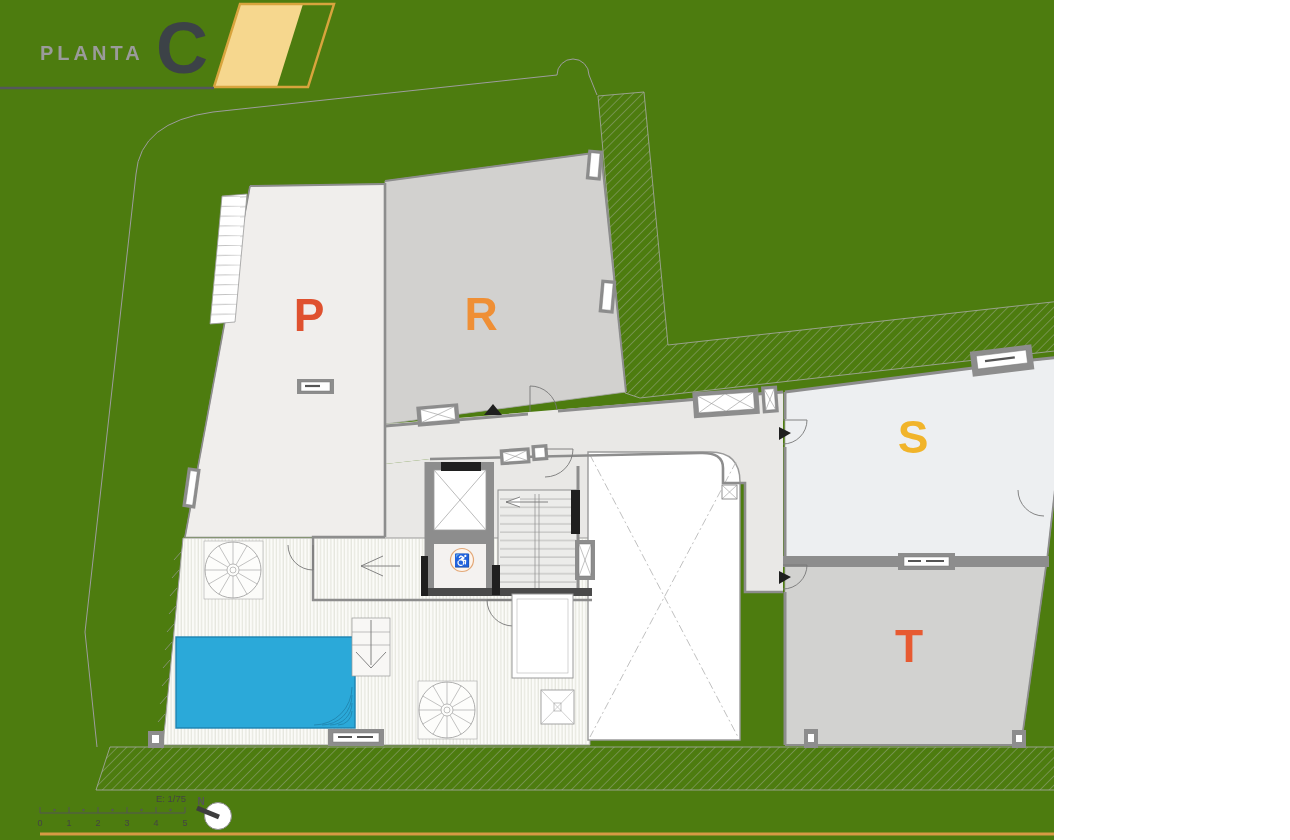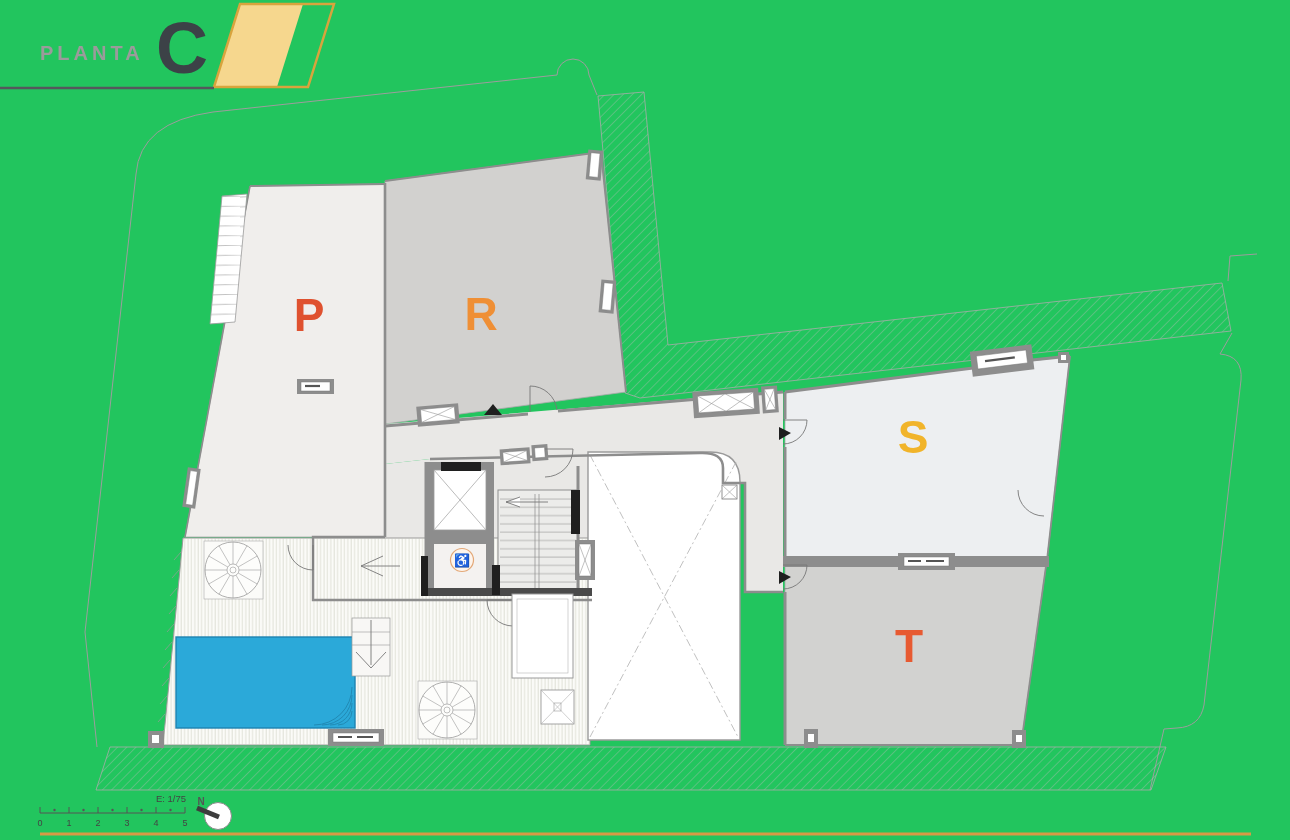--- a/index.html
+++ b/index.html
@@ -1,16 +1,16 @@
 <!DOCTYPE html>
 <html><head>
 <meta charset="utf-8">
 <style>
   html,body{margin:0;padding:0;background:#ffffff;}
-  .stage{position:relative;width:1290px;height:840px;background:#22c55e;overflow:hidden;
+  .stage{position:relative;width:1054px;height:840px;background:#4d7c0f;overflow:hidden;
          font-family:"Liberation Sans",sans-serif;}
   svg text{font-family:"Liberation Sans",sans-serif;}
   .hdr-title{font-weight:bold;letter-spacing:4px;}
 </style>
 </head>
 <body>
 
 <div class="stage">
 <svg width="1290" height="840" viewBox="0 0 1290 840">
   <defs>

